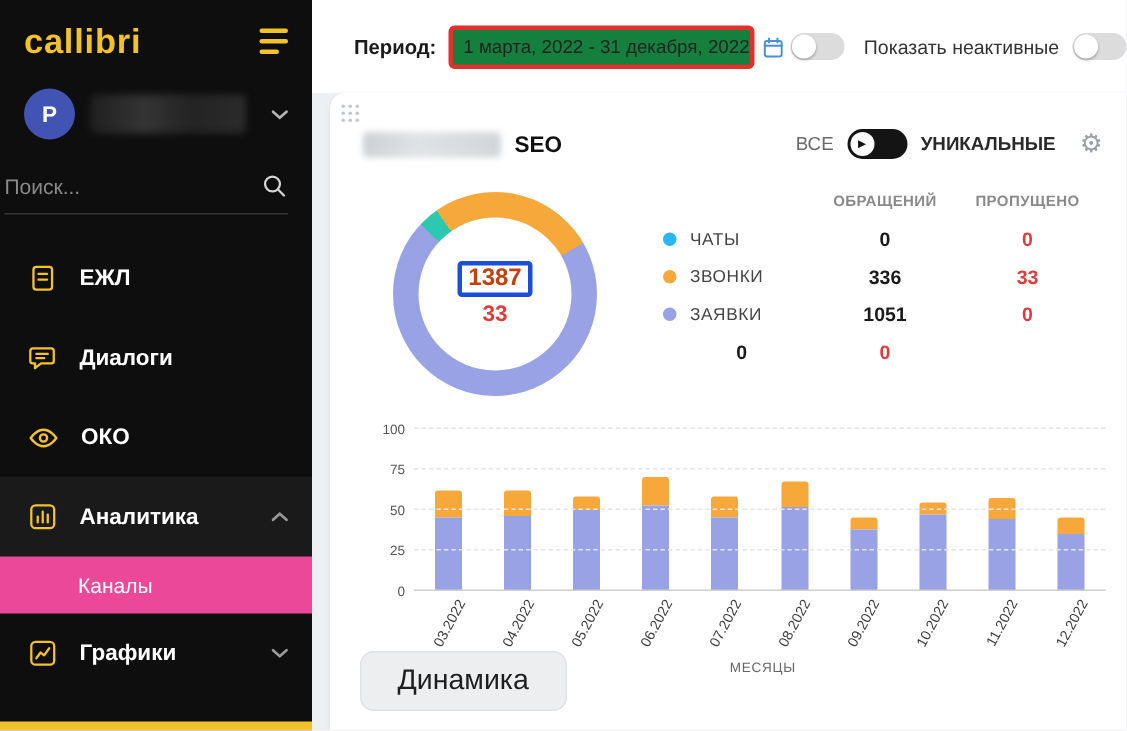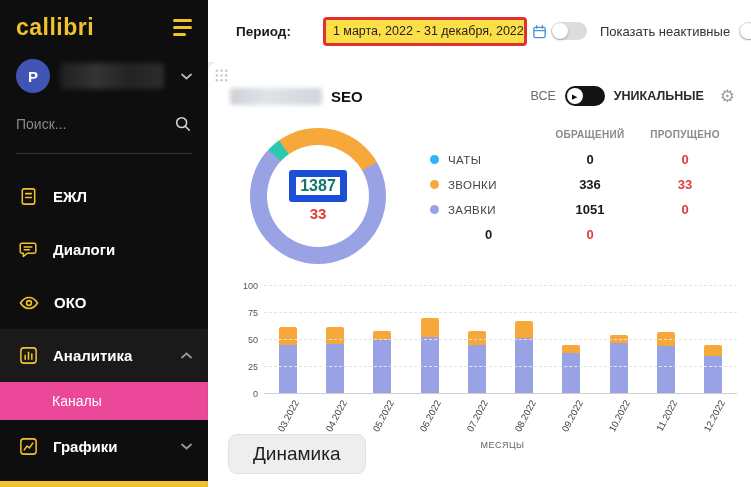--- a/index.html
+++ b/index.html
@@ -10,61 +10,61 @@
   .sidebar { width:208px; height:100%; background:#0e0e0e; flex:0 0 208px; display:flex; flex-direction:column; position:relative; }
   .sb-header { display:flex; align-items:center; justify-content:space-between; padding:14px 16px 6px 16px; }
   .logo { color:#f2c22b; font-size:23px; font-weight:800; letter-spacing:.5px; }
   .hamburger { display:flex; flex-direction:column; gap:4px; cursor:pointer; padding:4px 0; }
   .hamburger i { display:block; width:19px; height:3px; background:#f2c22b; border-radius:2px; }
   .hamburger i:last-child { width:13px; }
   .user-row { display:flex; align-items:center; gap:10px; padding:12px 16px; cursor:pointer; }
   .avatar { width:34px; height:34px; border-radius:50%; background:#4154b3; color:#fff; font-weight:700; font-size:15px; display:flex; align-items:center; justify-content:center; flex:0 0 34px; }
   .user-blur { width:104px; height:26px; border-radius:4px; background:linear-gradient(90deg,#1f1f1f,#343434 35%,#232323 65%,#2b2b2b); filter:blur(2.5px); }
   .user-caret { margin-left:auto; }
-  .search-row { display:flex; align-items:center; justify-content:space-between; margin:10px 16px 6px 16px; border-bottom:1px solid #343434; padding-bottom:20px; }
+  .search-row { display:flex; align-items:center; justify-content:space-between; margin:10px 16px 6px 3px; border-bottom:1px solid #343434; padding-bottom:9px; }
   .search-row input { background:transparent; border:none; outline:none; color:#cfcfcf; font-size:14px; width:140px; font-family:inherit; }
   .search-row input::placeholder { color:#8a8a8a; }
   .menu { margin-top:10px; }
   .menu-item { display:flex; align-items:center; gap:14px; height:53px; padding:0 16px 0 18px; color:#fff; font-size:15px; font-weight:600; cursor:pointer; }
   .menu-item .caret { margin-left:auto; }
   .menu-item.active { background:#1a1a1a; }
   .sub-item { height:38px; background:#ec4899; color:#fff; font-size:14px; display:flex; align-items:center; padding-left:52px; cursor:pointer; }
   .yellow-strip { position:absolute; left:0; bottom:0; width:100%; height:6px; background:#f2c22b; }
 
   
   .main { flex:1; display:flex; flex-direction:column; min-width:0; }
   .topbar { height:62px; background:#fff; display:flex; align-items:center; padding-left:28px; flex:0 0 62px; }
   .period-label { font-size:13.5px; font-weight:700; color:#1a1a1a; margin-right:8px; }
-  .date-wrap { border:3px solid #e0312f; border-radius:4px; background:#fde047; margin-right:24px;margin-left:24px; }
+  .date-wrap { border:3px solid #e0312f; border-radius:4px; background:#15803d; margin-right:24px; }
   .date-input { display:flex; align-items:center; justify-content:space-between; gap:8px; width:198px; padding:4px 7px; font-size:12.5px; color:#222; cursor:pointer; white-space:nowrap; }
   .toggle { width:36px; height:18px; background:#dcdcdc; border-radius:10px; position:relative; cursor:pointer; flex:0 0 36px; }
   .toggle .knob { position:absolute; left:1px; top:1px; width:16px; height:16px; background:#fff; border-radius:50%; box-shadow:0 1px 2px rgba(0,0,0,.3); }
   .show-inactive { font-size:13px; color:#333; margin:0 9px 0 13px; white-space:nowrap; }
 
-  .content { flex:1; min-height:0; }
+  .content { flex:1; padding-left:12px; min-height:0; }
   .card { background:#fff; height:100%; border-radius:10px 0 0 0; box-shadow:0 1px 3px rgba(0,0,0,.08); position:relative; display:flex; flex-direction:column; }
   .drag-dots { position:absolute; top:6px; left:6px; cursor:grab; }
 
   .card-header { display:flex; align-items:center; padding:24px 16px 0 22px; }
   .title-blur { width:92px; height:17px; border-radius:3px; background:linear-gradient(90deg,#cdd1d6,#e0e3e6 40%,#d2d6da); filter:blur(2px); margin-right:9px; }
   .card-title { font-size:15px; font-weight:700; color:#111; }
   .header-right { margin-left:auto; display:flex; align-items:center; }
   .tg-left { font-size:12.5px; color:#6a6a6a; margin-right:9px; }
   .tg-right { font-size:12.5px; color:#2a2a2a; font-weight:600; margin-left:9px; }
   .toggle-dark { width:40px; height:20px; background:#141414; border-radius:11px; position:relative; cursor:pointer; }
   .toggle-dark .knob { position:absolute; left:2px; top:2px; width:16px; height:16px; background:#fff; border-radius:50%; display:flex; align-items:center; justify-content:center; font-size:7px; color:#111; line-height:1; }
   .gear { font-size:17px; color:#9aa0a6; margin-left:16px; cursor:pointer; font-family:"DejaVu Sans",sans-serif; }
 
   
   .stats-row { display:flex; align-items:flex-start; margin:16px 14px 0 22px; }
   .donut-wrap { position:relative; width:136px; height:136px; flex:0 0 136px; margin-left:20px; margin-top:6px; }
   .donut { width:136px; height:136px; border-radius:50%; }
   .donut::after { content:""; position:absolute; inset:17px; background:#fff; border-radius:50%; }
   .donut-center { position:absolute; inset:0; display:flex; flex-direction:column; align-items:center; justify-content:center; z-index:2; }
-  .donut-total { font-size:16px; font-weight:700; color:#0f766e; border:7px solid #1d4ed8; border-radius:3px; padding:0 4px; }
+  .donut-total { font-size:16px; font-weight:700; color:#c2410c; border:3px solid #1d4ed8; border-radius:3px; padding:0 4px; }
   .donut-missed { font-size:15px; font-weight:700; color:#e23b3b; margin-top:3px; }
 
   .legend { flex:1; margin-left:44px; display:grid; grid-template-columns:1fr 86px 104px; align-items:center; row-gap:0; }
   .legend > div { height:25px; display:flex; align-items:center; }
   .lg-head { font-size:10px; font-weight:700; color:#8a8a8a; letter-spacing:.3px; justify-content:center; }
   .lg-label { gap:9px; font-size:11.5px; color:#444; letter-spacing:.4px; }
   .dot { width:9px; height:9px; border-radius:50%; flex:0 0 9px; }
   .lg-val { justify-content:center; font-size:13px; font-weight:700; color:#1a1a1a; }
   .lg-miss { justify-content:center; font-size:13px; font-weight:700; color:#e23b3b; }
 

